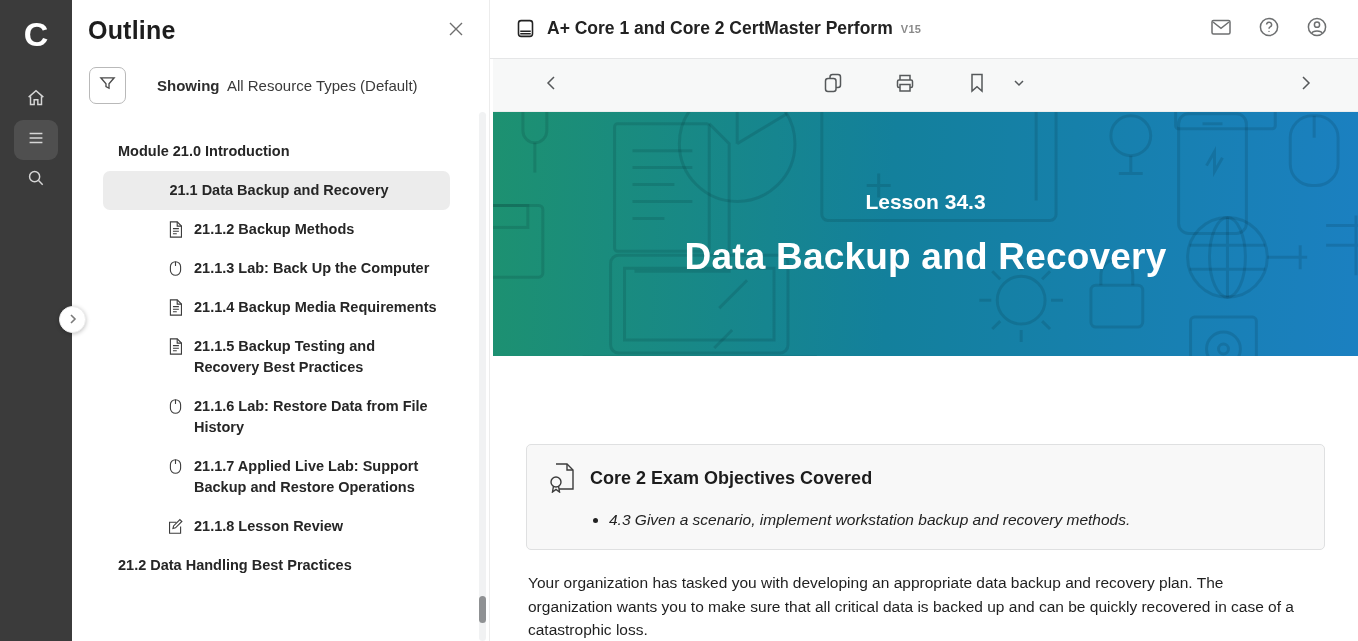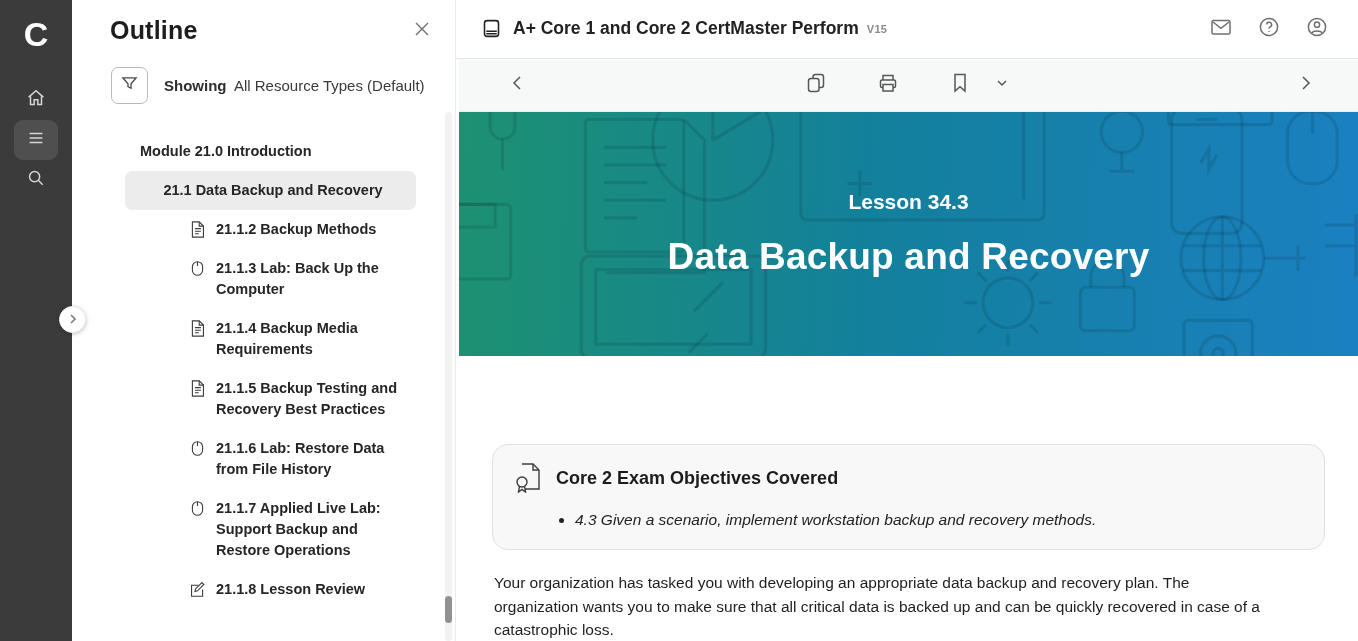--- a/index.html
+++ b/index.html
@@ -20,26 +20,26 @@
 
   
   .rail{width:72px;background:var(--rail-bg);display:flex;flex-direction:column;align-items:center;flex-shrink:0;}
   .rail .logo{color:#fff;font-size:34px;font-weight:700;margin-top:8px;height:52px;display:flex;align-items:center;cursor:pointer;}
   .rail .spacer{height:20px;}
   .rail-btn{width:44px;height:40px;display:flex;align-items:center;justify-content:center;border-radius:9px;cursor:pointer;}
   .rail-btn.active{background:var(--rail-active-bg);}
   .rail-btn svg{stroke:#d6d6d6;fill:none;stroke-width:1.6;}
 
   
-  .outline{width:384px;background:#fff;flex-shrink:0;position:relative;border-right:1px solid #ececec;padding-left:22px;}
+  .outline{width:418px;background:#fff;flex-shrink:0;position:relative;border-right:1px solid #ececec;}
   .outline-head{display:flex;align-items:center;justify-content:space-between;padding:16px 20px 0 16px;}
   .outline-title{font-size:25px;font-weight:700;color:#1d1d1d;letter-spacing:.2px;}
   .close-x{width:26px;height:26px;display:flex;align-items:center;justify-content:center;cursor:pointer;}
   .close-x svg{stroke:#6e6e6e;stroke-width:1.4;}
-  .filter-row{display:flex;align-items:center;margin:22px 0 0 17px;gap:16px;}
+  .filter-row{display:flex;align-items:center;margin:22px 0 0 17px;gap:31px;}
   .filter-btn{width:37px;height:37px;border:1px solid #b9b9b9;border-radius:7px;background:#fff;
     display:flex;align-items:center;justify-content:center;cursor:pointer;}
   .filter-btn svg{stroke:#4b4b4b;fill:none;stroke-width:1.4;}
   .filter-label{font-size:15px;font-weight:700;color:#2e2e2e;}
   .filter-value{font-size:15px;color:#3a3a3a;margin-left:3px;}
 
   .o-list{margin:28px 39px 0 31px;height:470px;overflow:hidden;}
   .o-row{display:flex;align-items:flex-start;gap:10px;padding:9px 10px 9px 15px;border-radius:7px;
     font-size:14.5px;font-weight:700;color:#262626;line-height:1.45;cursor:pointer;}
   .o-row.module{cursor:default;text-align:center;}
@@ -78,21 +78,21 @@
   .tb-bookmark-group{display:flex;align-items:center;gap:8px;}
 
   .hero{height:257px;margin-left:3px;position:relative;overflow:hidden;
     background:linear-gradient(93deg,var(--hero-green) 0%,var(--hero-teal) 46%,var(--hero-blue) 100%);
     display:flex;flex-direction:column;align-items:center;justify-content:center;}
   .hero svg.pattern{position:absolute;inset:0;width:100%;height:100%;}
   .hero-kicker{position:relative;color:#fff;font-size:21px;font-weight:700;margin-bottom:22px;}
   .hero-title{position:relative;color:#fff;font-size:37px;font-weight:700;letter-spacing:.2px;}
 
   .content{flex:1;background:#fff;padding:88px 33px 0 33px;margin-left:3px;}
-  .obj-box{background:#f8f8f8;border:1px solid #dfe0e1;border-radius:16px;padding:15px 11px 18px 20px;}
+  .obj-box{background:#f8f8f8;border:1px solid #dfe0e1;border-radius:5px;padding:15px 11px 18px 20px;}
   .obj-head{display:flex;align-items:center;gap:13px;}
   .obj-ic svg{stroke:#3c3c3c;fill:none;stroke-width:1.4;}
   .obj-title{font-size:18px;font-weight:700;color:#1c1c1c;}
   .obj-list{margin:12px 0 0 62px;font-style:italic;}
   .obj-list li{font-size:15.5px;color:#222;line-height:1.45;}
   .para{margin-top:21px;margin-left:2px;font-size:15.5px;line-height:1.5;color:#1f1f1f;max-width:782px;}
 </style>
 </head>
 <body>
 

